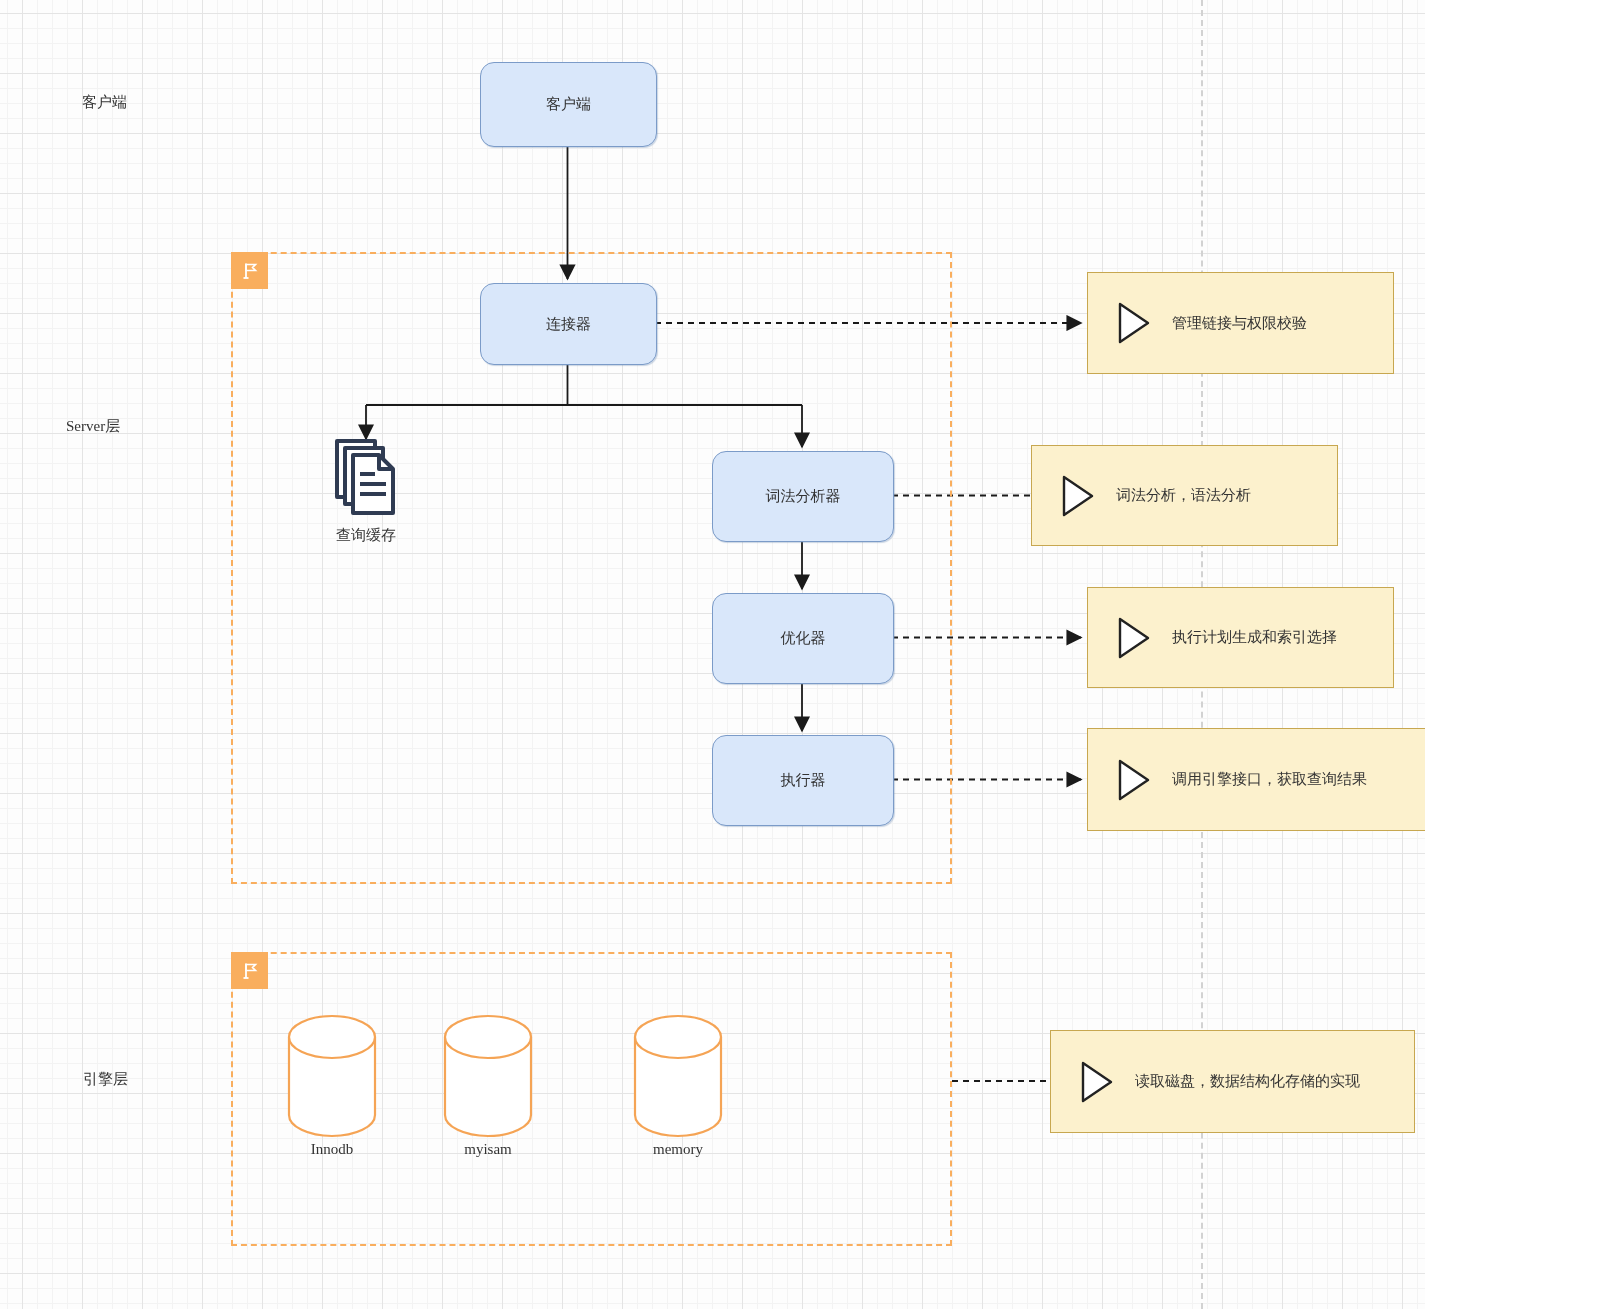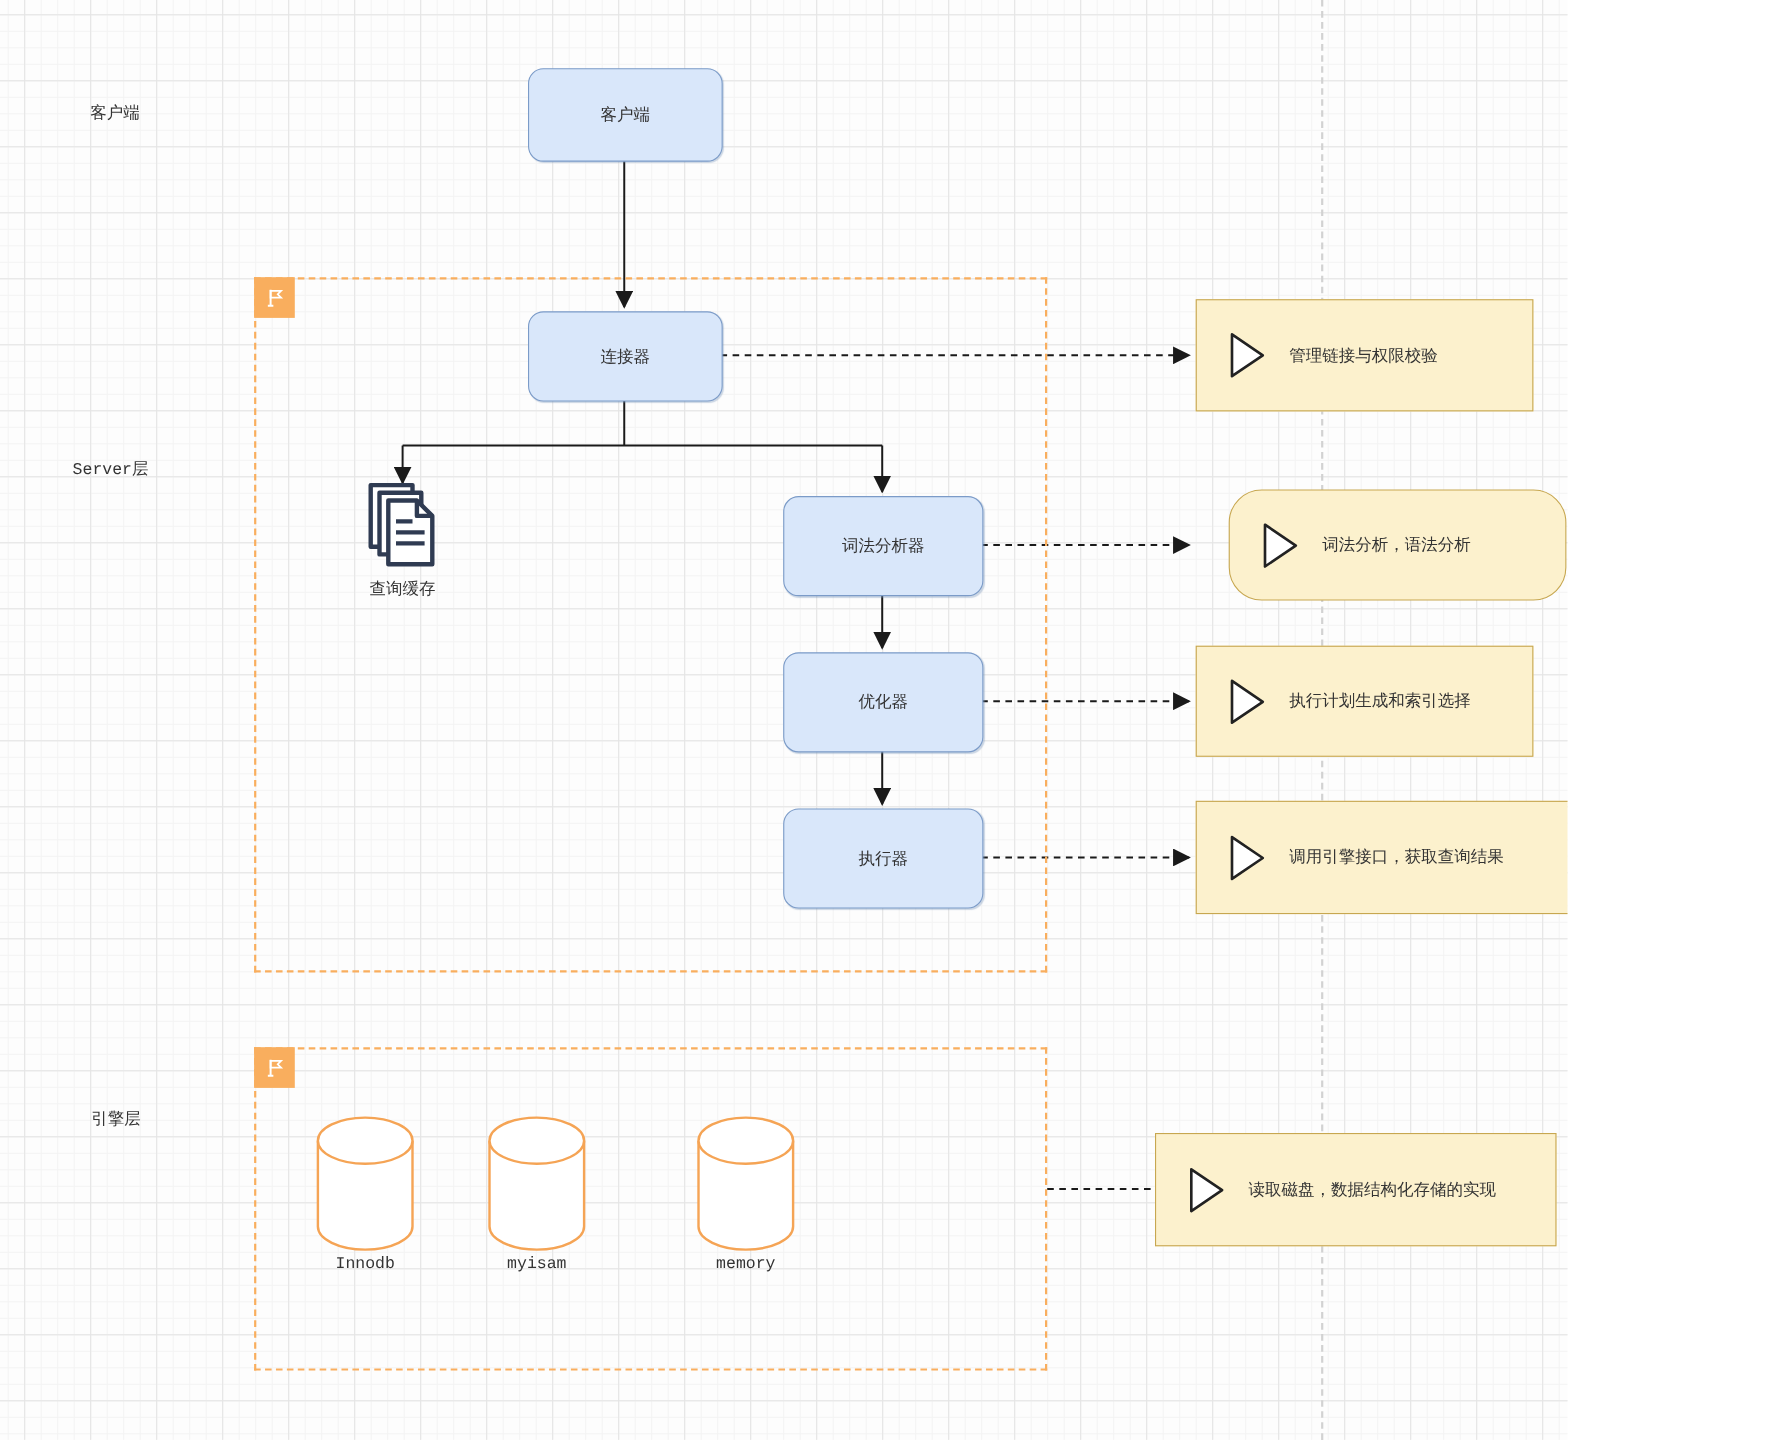--- a/index.html
+++ b/index.html
@@ -1,18 +1,18 @@
 <!DOCTYPE html>
 <html><head>
 <meta charset="utf-8">
 <style>
   html,body{margin:0;padding:0;}
   .canvas{
     position:relative;width:1425px;height:1309px;overflow:hidden;
-    font-family:Liberation Mono, monospace;color:#333;
+    font-family:Liberation Serif, serif;color:#333;
     background-color:#fdfdfd;
     background-image:
       linear-gradient(#e4e4e4 1px, transparent 1px),
       linear-gradient(90deg,#e4e4e4 1px, transparent 1px),
       linear-gradient(#f3f3f3 1px, transparent 1px),
       linear-gradient(90deg,#f3f3f3 1px, transparent 1px);
     background-size:60px 60px,60px 60px,15px 15px,15px 15px;
     background-position:-2px 13px,22px 0,-2px 13px,22px 0;
   }
   .guide{position:absolute;top:0;height:1309px;width:0;border-left:2px dashed #d2d2d2;}
@@ -57,21 +57,21 @@
 
     <path d="M655,323 L1081,323" fill="none" stroke="#1a1a1a" stroke-width="1.8" stroke-dasharray="6 5" marker-end="url(#arw)"></path>
     <path d="M892,495.5 L1081,495.5" fill="none" stroke="#1a1a1a" stroke-width="1.8" stroke-dasharray="6 5" marker-end="url(#arw)"></path>
     <path d="M892,637.5 L1081,637.5" fill="none" stroke="#1a1a1a" stroke-width="1.8" stroke-dasharray="6 5" marker-end="url(#arw)"></path>
     <path d="M892,779.5 L1081,779.5" fill="none" stroke="#1a1a1a" stroke-width="1.8" stroke-dasharray="6 5" marker-end="url(#arw)"></path>
     <path d="M952,1081 L1081,1081" fill="none" stroke="#1a1a1a" stroke-width="1.8" stroke-dasharray="6 5" marker-end="url(#arw)"></path>
   </svg>
 
   <div class="layer-label" style="left:82px;top:93px;">客户端</div>
   <div class="layer-label" style="left:66px;top:386px;margin-top:31px;">Server层</div>
-  <div class="layer-label" style="left:83px;top:1008px;text-align:right;">引擎层</div>
+  <div class="layer-label" style="left:83px;top:1070px;text-align:right;">引擎层</div>
 
   <div class="container-box" style="left:231px;top:252px;width:717px;height:628px;">
     <div class="flag">
       <svg width="24" height="24" viewBox="0 0 24 24">
         <line x1="8" y1="4.5" x2="8" y2="19" stroke="#fff" stroke-width="1.8"></line>
         <line x1="5.5" y1="19" x2="10.5" y2="19" stroke="#fff" stroke-width="1.8"></line>
         <path d="M8,5.5 H17.5 L14.5,8.5 L17.5,11.5 H8 Z" fill="none" stroke="#fff" stroke-width="1.6"></path>
       </svg>
     </div>
   </div>
@@ -115,21 +115,21 @@
     </svg>
     <div class="qc-label">查询缓存</div>
   </div>
 
   <div class="note" style="left:1087px;top:272px;width:307px;height:102px;align-items:center;">
     <svg width="32" height="42" viewBox="0 0 32 42">
       <polygon points="2,2 30,21 2,40" fill="#fff" stroke="#222" stroke-width="2.4" stroke-linejoin="round"></polygon>
     </svg>
     <span>管理链接与权限校验</span>
   </div>
-  <div class="note" style="left:1117px;top:445px;width:307px;height:101px;border-radius:30px;">
+  <div class="note" style="left:1031px;top:445px;width:307px;height:101px;">
     <svg width="32" height="42" viewBox="0 0 32 42">
       <polygon points="2,2 30,21 2,40" fill="#fff" stroke="#222" stroke-width="2.4" stroke-linejoin="round"></polygon>
     </svg>
     <span>词法分析，语法分析</span>
   </div>
   <div class="note" style="left:1087px;top:587px;width:307px;height:101px;">
     <svg width="32" height="42" viewBox="0 0 32 42">
       <polygon points="2,2 30,21 2,40" fill="#fff" stroke="#222" stroke-width="2.4" stroke-linejoin="round"></polygon>
     </svg>
     <span>执行计划生成和索引选择</span>

